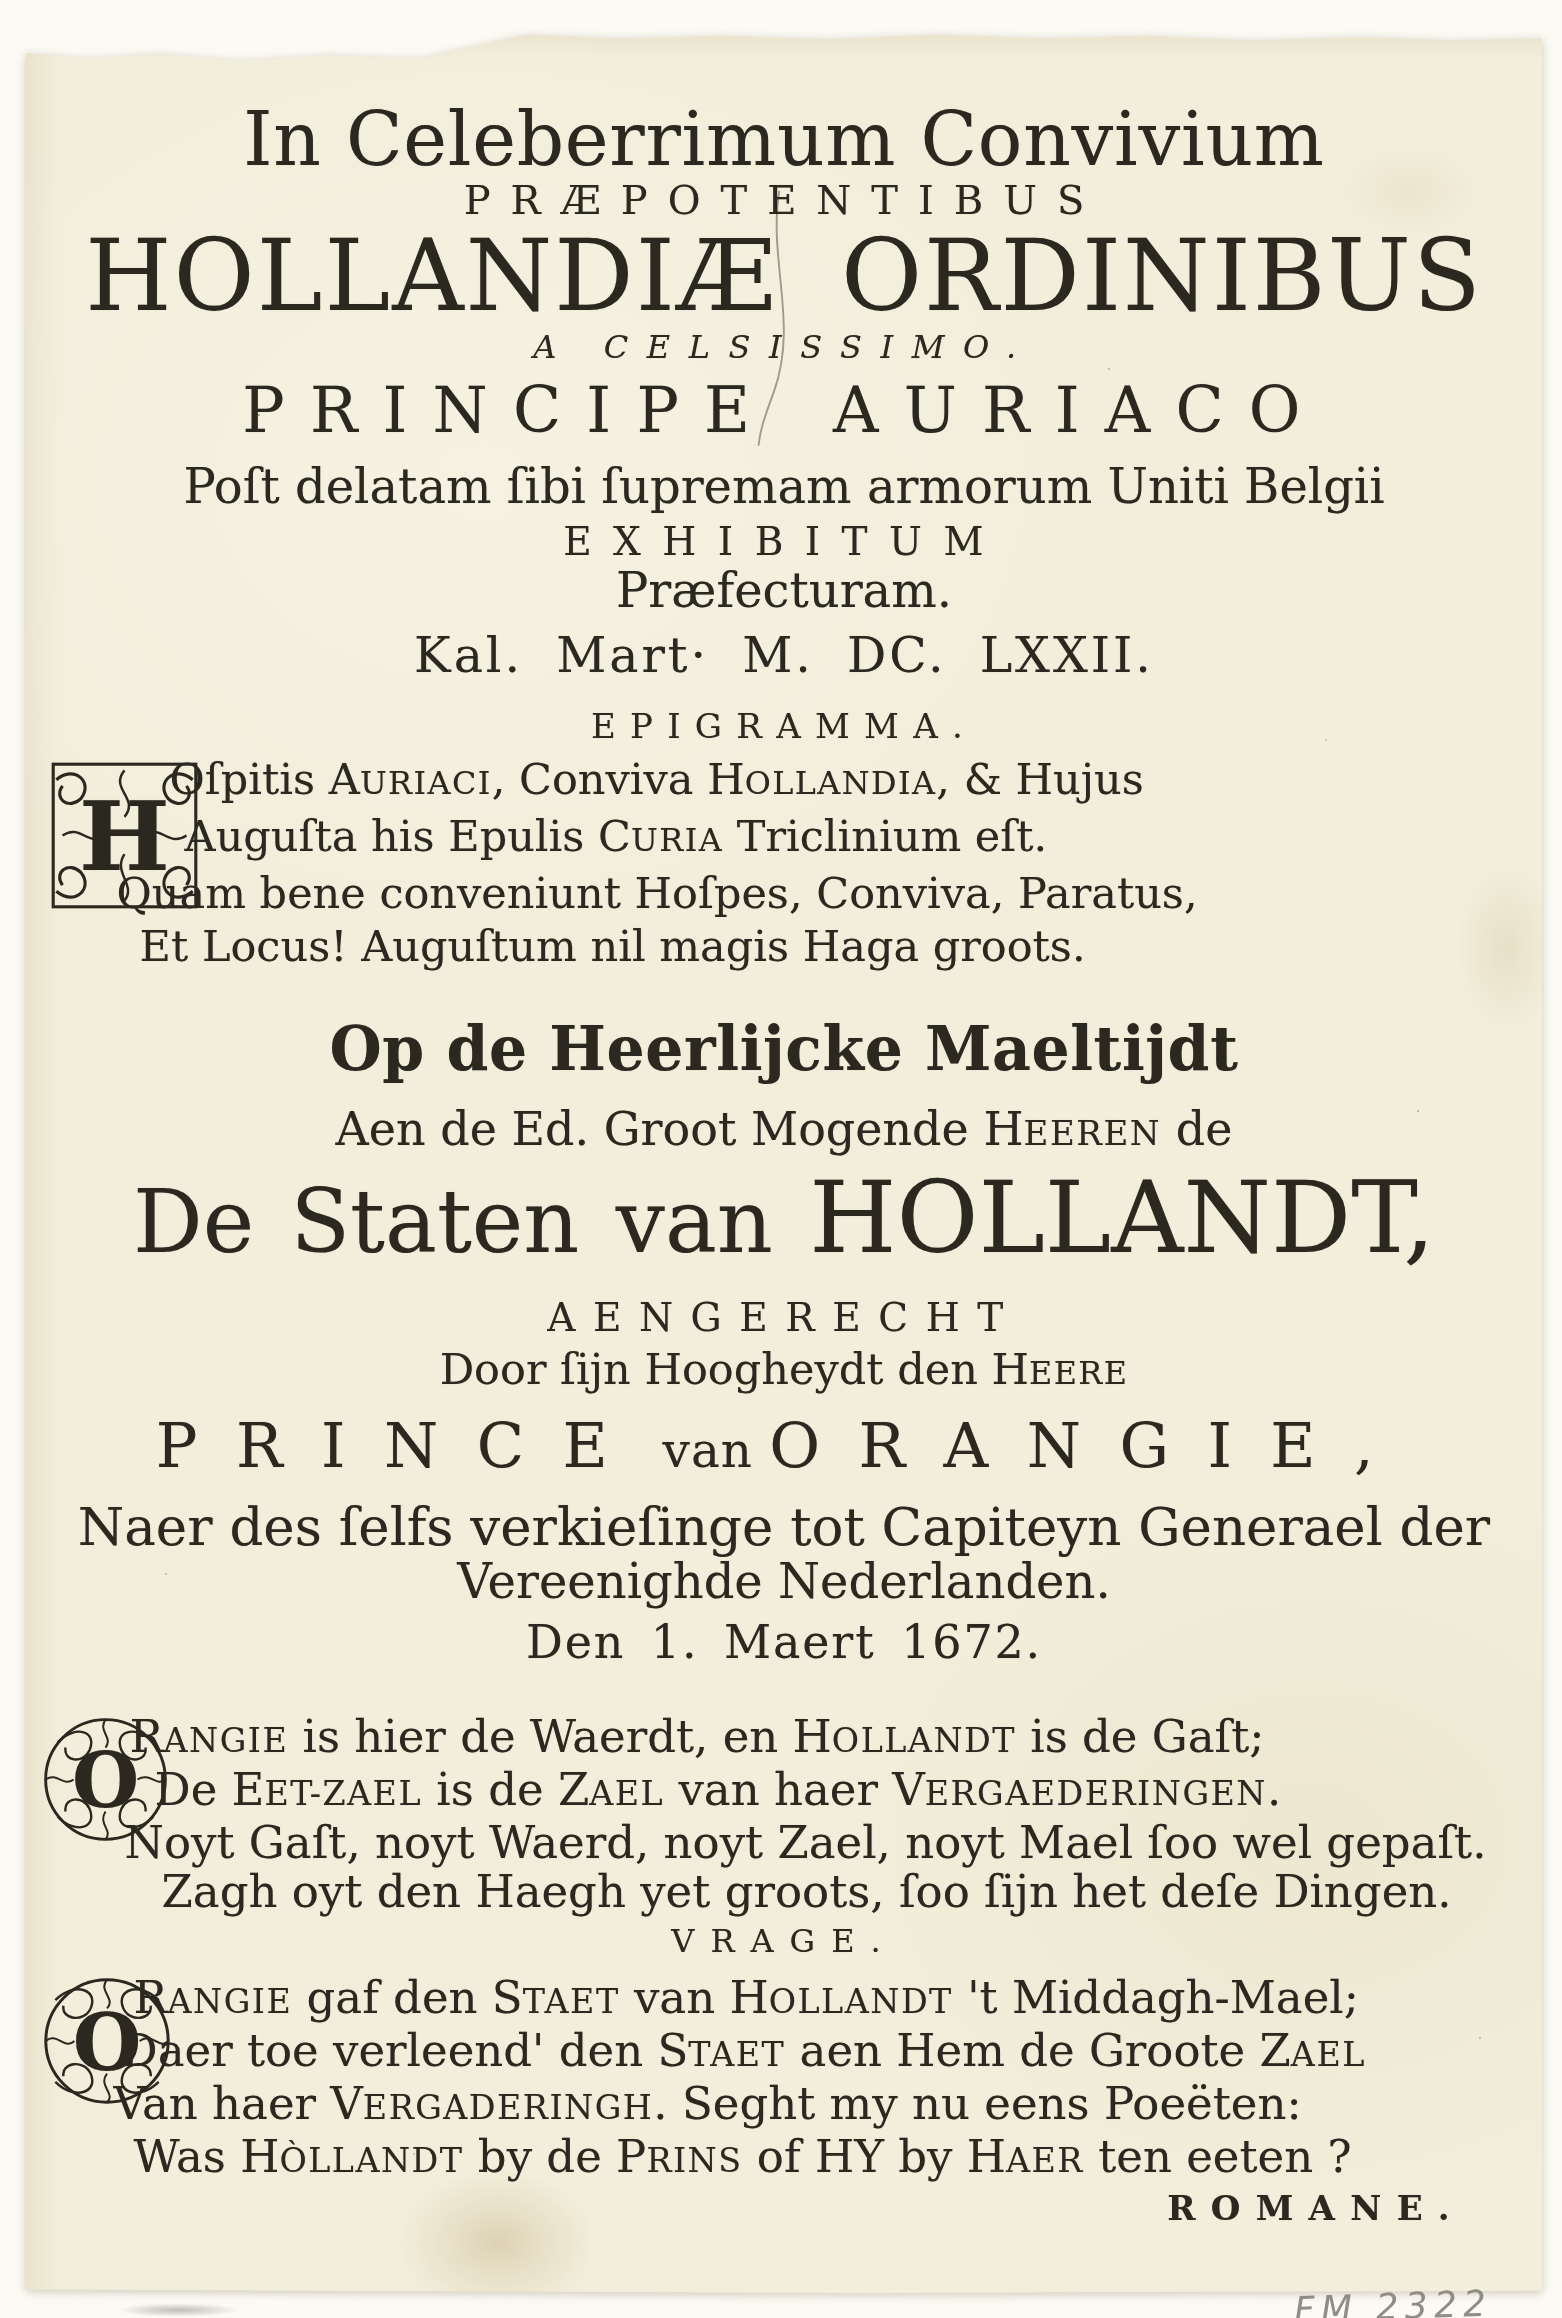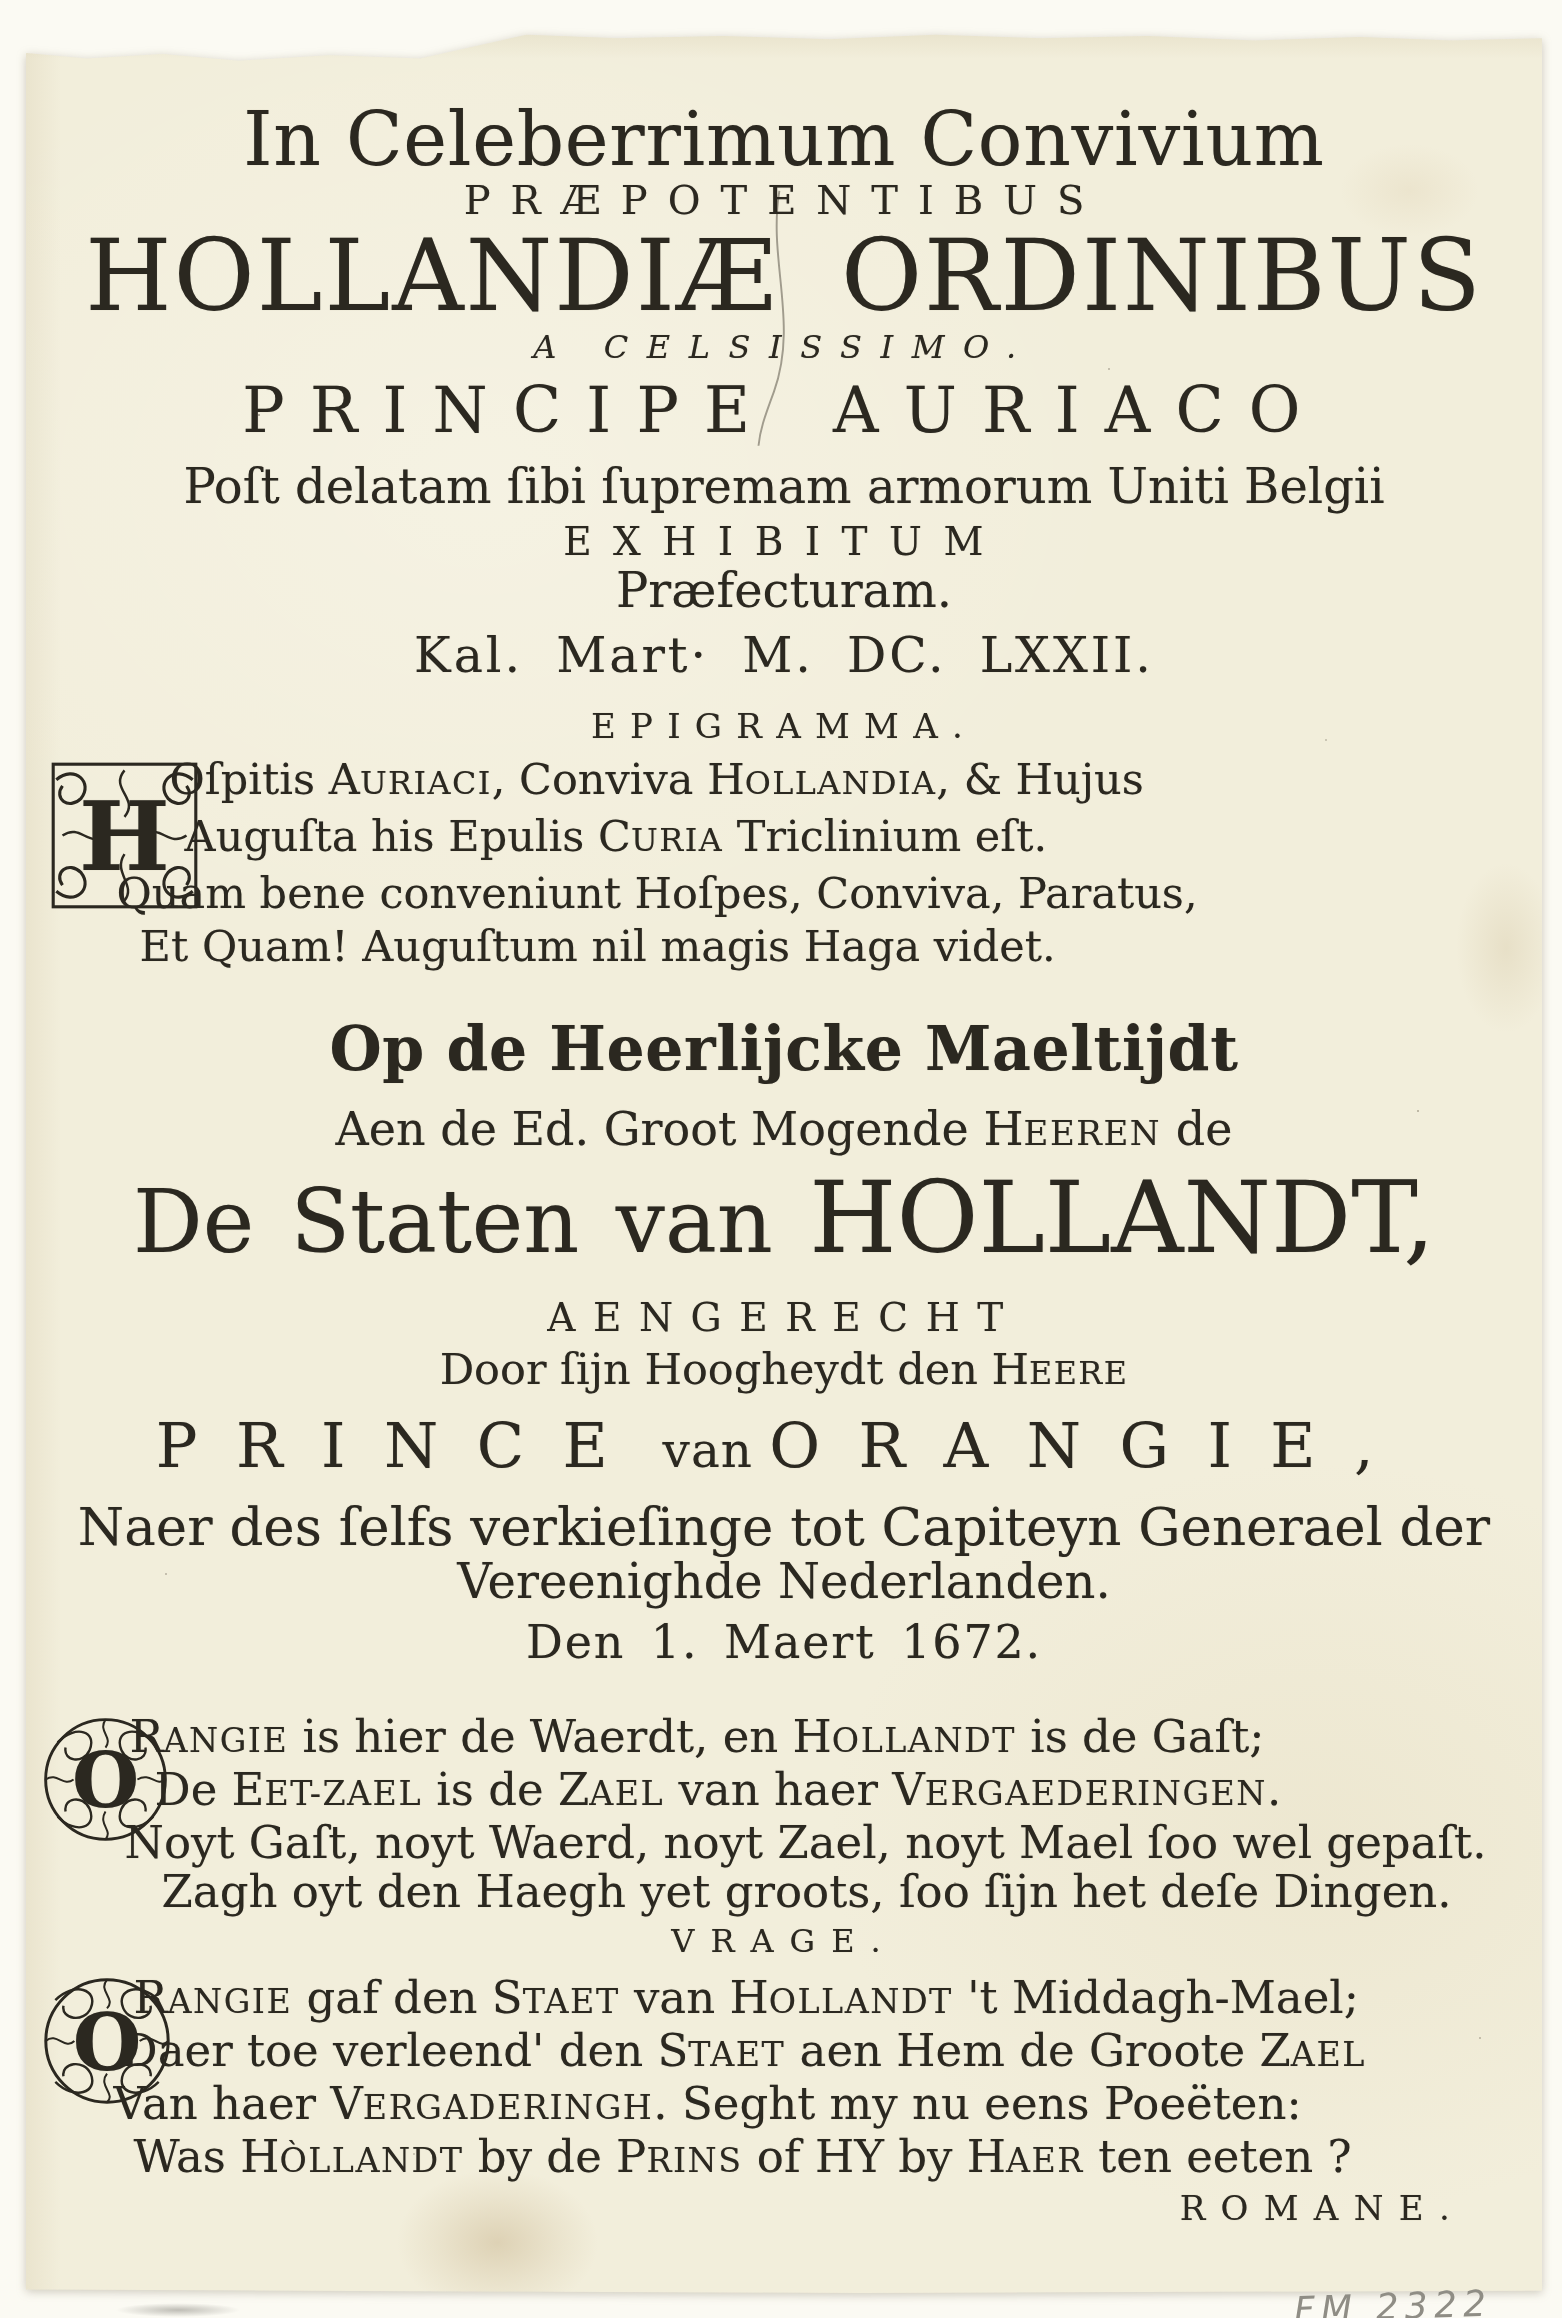--- a/index.html
+++ b/index.html
@@ -55,21 +55,21 @@
   .t-staten{font-size:87px;line-height:99px;margin-top:7.7px;word-spacing:.1em;}
   .t-aengerecht{font-size:39px;line-height:45px;letter-spacing:.45em;margin-top:23px;}
   .t-door{font-size:43px;line-height:49px;margin-top:4.6px;}
   .t-prince{font-size:62px;line-height:71px;margin-top:12.4px;}
   .t-naer{font-size:53px;line-height:54px;margin-top:14px;}
   .t-naer2{font-size:48px;line-height:54px;}
   .t-denmaert{font-size:46px;line-height:53px;margin-top:7.7px;letter-spacing:.04em;word-spacing:.2em;}
   .v1{margin-top:43px;}
   .t-vrage{font-size:32px;line-height:39px;letter-spacing:.5em;margin-top:6.2px;}
   .v2{margin-top:12.4px;}
-  .t-romane{font-size:34px;line-height:40px;letter-spacing:.45em;margin-top:3.1px;text-align:right;padding-right:54px;}
+  .t-romane{font-size:34px;line-height:40px;letter-spacing:.45em;margin-top:3.1px;text-align:right;padding-right:54px;font-weight:bold;}
 
   .pl-e1{padding-left:109px;} .pl-e2{padding-left:124px;} .pl-e3{padding-left:56px;} .pl-e4{padding-left:79px;}
   .pl-a1{padding-left:69px;}  .pl-a2{padding-left:94px;} .pl-a3{padding-left:64px;}  .pl-a4{padding-left:101px;}
   .pl-b1{padding-left:73px;}  .pl-b2{padding-left:61px;}  .pl-b3{padding-left:53px;}  .pl-b4{padding-left:73px;}
 
   .stain{position:absolute;border-radius:50%;pointer-events:none;}
   .stain1{left:371px;top:2141px;width:201px;height:147px;
     background:radial-gradient(closest-side, rgba(168,136,82,.28), rgba(168,136,82,.10) 60%, rgba(0,0,0,0));}
   .stain2{left:1430px;top:835px;width:100px;height:170px;
     background:radial-gradient(closest-side, rgba(175,148,95,.16), rgba(0,0,0,0));}
@@ -121,21 +121,21 @@
             <path d="M94,14 C82,4 70,16 78,26 C86,34 96,26 90,18" fill="none" stroke="#2b2820" stroke-width="2"></path>
             <path d="M6,86 C18,96 30,84 22,74 C14,66 4,74 10,82" fill="none" stroke="#2b2820" stroke-width="2"></path>
             <path d="M94,86 C82,96 70,84 78,74 C86,66 96,74 90,82" fill="none" stroke="#2b2820" stroke-width="2"></path>
             <path d="M50,8 C40,20 60,26 50,38 M50,62 C42,74 58,82 50,92 M10,50 C22,42 26,58 38,50 M62,50 C74,42 78,58 90,50" fill="none" stroke="#2b2820" stroke-width="1.6"></path>
             <text x="50" y="72" text-anchor="middle" font-family="DejaVu Serif, serif" font-size="62" font-weight="bold" fill="#2b2820">H</text>
           </svg>
         </div>
         <div class="line pl-e1"><span>Oſpitis </span><span>A</span><span class="sc">URIACI</span><span>, Conviva </span><span>H</span><span class="sc">OLLANDIA</span><span>, &amp; Hujus</span></div>
         <div class="line pl-e2"><span>Auguſta his Epulis </span><span>C</span><span class="sc">URIA</span><span> Triclinium eſt.</span></div>
         <div class="line pl-e3"><span>Quam bene conveniunt Hoſpes, Conviva, Paratus,</span></div>
-        <div class="line pl-e4"><span>Et Quam! Auguſtum nil magis Haga videt.</span></div>
+        <div class="line pl-e4"><span>Et Locus! Auguſtum nil magis Haga groots.</span></div>
       </div>
 
       <div class="line t-blackletter">Op de Heerlijcke Maeltijdt</div>
       <div class="line t-aende"><span>Aen de Ed. Groot Mogende </span><span>H</span><span class="sc">EEREN</span><span> de</span></div>
       <div class="line t-staten"><span>De Staten van </span><span class="xl">HOLLANDT,</span></div>
       <div class="line t-aengerecht">AENGERECHT</div>
       <div class="line t-door"><span>Door ſijn Hoogheydt den </span><span>H</span><span class="sc">EERE</span></div>
       <div class="line t-prince"><span class="sp">PRINCE</span><span class="lc"> van </span><span class="sp">ORANGIE,</span></div>
       <div class="line t-naer">Naer des ſelfs verkieſinge tot Capiteyn Generael der</div>
       <div class="line t-naer2">Vereenighde Nederlanden.</div>

